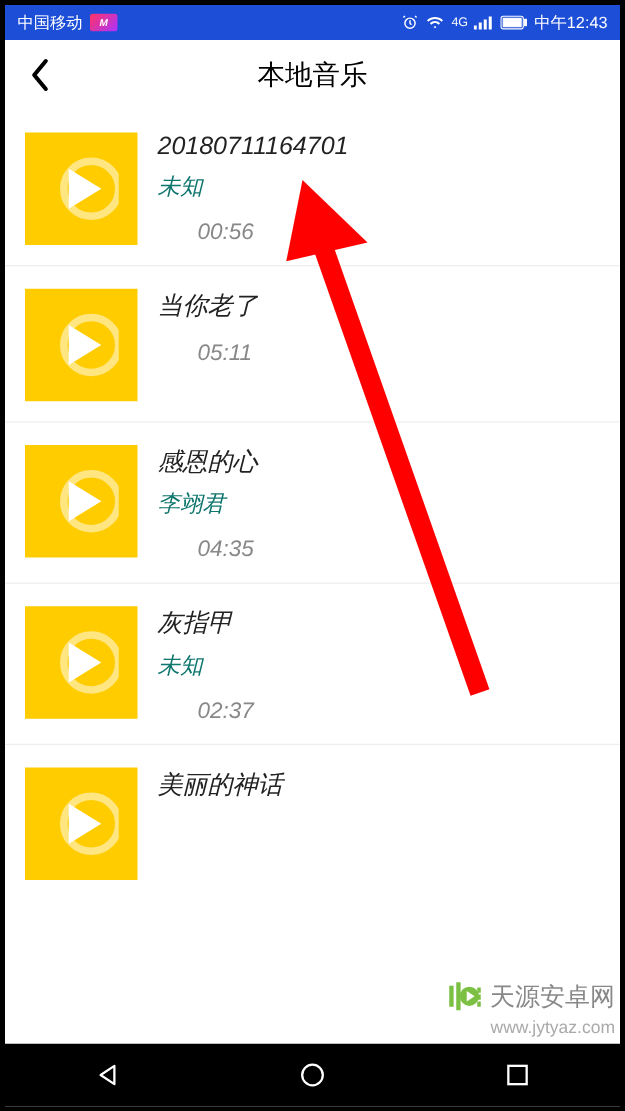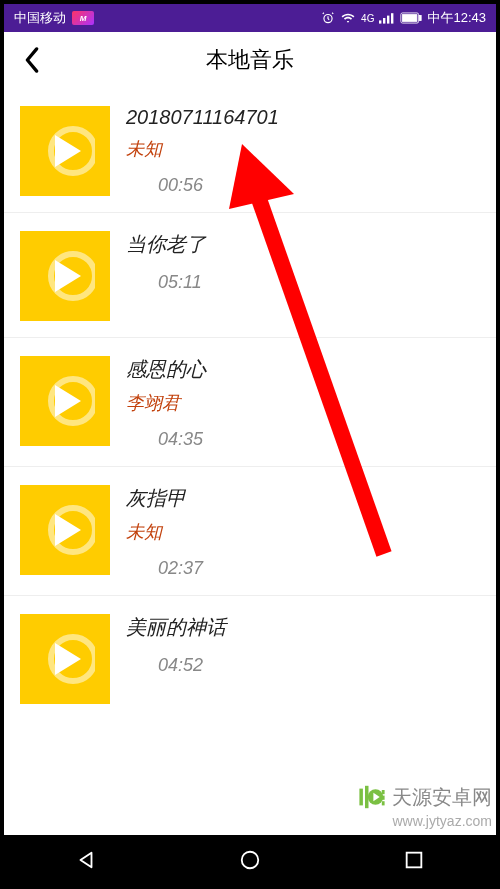--- a/index.html
+++ b/index.html
@@ -20,21 +20,21 @@
   }
   .screen {
     width: 100%;
     height: 100%;
     background: #fff;
     position: relative;
     overflow: hidden;
   }
   .status-bar {
     height: 28px;
-    background: #4c1d95;
+    background: #1d4ed8;
     display: flex;
     justify-content: space-between;
     align-items: center;
     padding: 0 10px;
     color: #fff;
     font-size: 13px;
   }
   .status-left { display: flex; align-items: center; gap: 6px; }
   .status-right { display: flex; align-items: center; gap: 5px; }
   .status-icon { display: inline-flex; align-items: center; }
@@ -88,21 +88,21 @@
     flex-shrink: 0;
     position: relative;
   }
   .thumb svg { position:absolute; }
   .info {
     margin-left: 16px;
     display:flex; flex-direction:column;
     gap: 8px;
   }
   .song-title { font-size: 20px; color: #222; }
-  .song-artist { font-size: 18px; color: #c2410c; }
+  .song-artist { font-size: 18px; color: #0f766e; }
   .song-duration { font-size: 18px; color: #888; margin-top: 6px; margin-left: 32px; }
   .nav-bar {
     position: absolute;
     bottom: 0; left: 0; right: 0;
     height: 50px;
     background: #000;
     display:flex; justify-content:space-around; align-items:center;
   }
   .nav-btn { width: 40px; height:40px; display:flex; align-items:center; justify-content:center; cursor:pointer;}
   .arrow-overlay {
@@ -237,21 +237,20 @@
 
       <div class="list-item" style="border-bottom:none;">
         <div class="thumb">
           <svg width="60" height="60" viewBox="0 0 60 60">
             <circle cx="38" cy="30" r="22" fill="none" stroke="#ffe680" stroke-width="6"></circle>
             <path d="M20 14 L20 46 L46 30 Z" fill="#fff"></path>
           </svg>
         </div>
         <div class="info">
           <div class="song-title">美丽的神话</div>
-          <div class="song-duration">04:52</div>
         </div>
       </div>
 
     </div>
 
     <svg class="arrow-overlay" width="220" height="480" style="left:200px; top:110px;">
       <defs></defs>
       <line x1="180" y1="440" x2="48" y2="65" stroke="#ff0000" stroke-width="16"></line>
       <polygon points="38,30 90,80 25,95" fill="#ff0000"></polygon>
     </svg>

